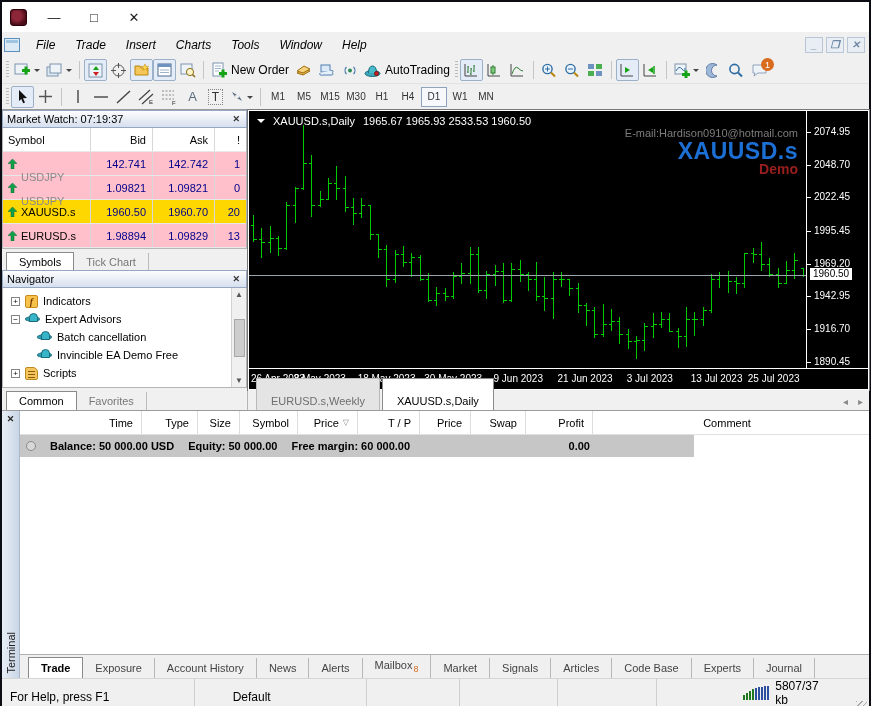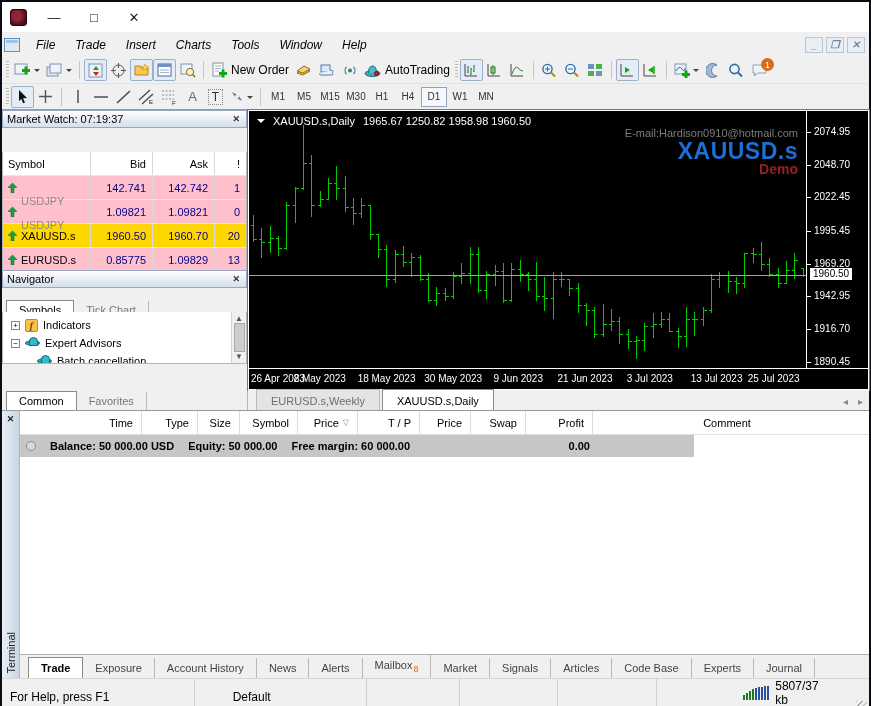--- a/index.html
+++ b/index.html
@@ -44,21 +44,21 @@
   .tf-btn { height:20px; min-width:26px; display:flex; align-items:center; justify-content:center;
     font-size:10px; color:#333; border:1px solid transparent; }
   .tf-btn.active { background:#f6f8fb; border-color:#8fa3bd; }
   svg.ic { display:block; }
   .badge { position:absolute; top:-2px; right:-4px; background:#d96b1f; color:#fff; border-radius:50%;
     width:13px; height:13px; font-size:9px; display:flex; align-items:center; justify-content:center; }
 
   
   .main { height:300px; display:flex; flex:0 0 auto; }
   .leftcol { width:246px; flex:0 0 auto; display:flex; flex-direction:column; border-right:1px solid #b5b5b5; background:#f0f0f0; }
-  .panel { display:flex; flex-direction:column;gap:24px; }
+  .panel { display:flex; flex-direction:column; }
   .panel-header { height:18px; background:linear-gradient(#fdfdfe,#d5dfee); border:1px solid #96a7c2;
     display:flex; align-items:center; font-size:11px; padding:0 4px; color:#000; flex:0 0 auto; }
   .panel-close { margin-left:auto; font-size:9px; font-weight:bold; color:#333; padding:0 2px; }
 
   
   .mw-table { background:#fff; border:1px solid #b5b5b5; border-top:none; font-size:11px; flex:0 0 auto; }
   .mw-row { display:flex; height:24px; align-items:center; border-bottom:1px solid #e8e8e8; }
   .mw-head { color:#000; background:#fff; }
   .mw-c1 { width:88px; padding-left:5px; display:flex; align-items:center; gap:4px; border-right:1px solid #d8d8d8; height:100%; }
   .mw-c2, .mw-c3 { width:62px; text-align:right; padding-right:6px; border-right:1px solid #d8d8d8; height:100%; display:flex; align-items:center; justify-content:flex-end; }
@@ -107,21 +107,21 @@
   .plot { position:absolute; left:0; top:0; width:558px; height:257px; }
   .price-line { position:absolute; left:0; width:558px; height:1px; background:#9aa4ad; }
   .y-axis { position:absolute; right:0; top:0; width:62px; height:257px; border-left:1px solid #fff; }
   .y-tick { position:absolute; left:0; color:#fff; font-size:10px; padding-left:7px; }
   .y-tick:before { content:""; position:absolute; left:0; top:6px; width:4px; height:1px; background:#fff; }
   .price-tag { position:absolute; left:3px; background:#fff; color:#000; font-size:10px; padding:0 3px 1px 3px; }
   .x-axis { position:absolute; left:0; right:0; bottom:0; height:21px; border-top:1px solid #fff; color:#fff; font-size:10px; }
   .x-lab { position:absolute; top:4px; white-space:nowrap; }
 
   .chart-tabs { height:20px; display:flex; align-items:flex-end; padding-left:8px; font-size:11px; background:#f0f0f0; position:relative; }
-  .ctab { padding:5px 14px 3px; color:#6e6e6e; border:1px solid #b9b9b9; border-bottom:none; background:#e4e4e4; margin-right:2px; }
+  .ctab { padding:16px 14px 3px; color:#6e6e6e; border:1px solid #b9b9b9; border-bottom:none; background:#e4e4e4; margin-right:2px; }
   .ctab.active { background:#fff; color:#000; border-color:#8a8a8a; }
   .ctab-arrows { position:absolute; right:6px; bottom:3px; color:#8a8a8a; font-size:10px; display:flex; gap:10px; }
 
   
   .terminal { height:268px; display:flex; flex:0 0 auto; border-top:1px solid #9a9a9a; background:#fff; }
   .term-strip { width:18px; background:linear-gradient(90deg,#e8eef6,#c9d6e6); border-right:1px solid #aab8c8;
     display:flex; flex-direction:column; align-items:center; flex:0 0 auto; }
   .term-close { font-size:9px; font-weight:bold; color:#222; padding:3px 0; }
   .term-vlabel { margin-top:auto; margin-bottom:4px; writing-mode:vertical-rl; transform:rotate(180deg);
     font-size:11px; color:#222; }
@@ -472,21 +472,21 @@
             <div class="mw-c3 num">1960.70</div>
             <div class="mw-c4 num">20</div>
           </div>
           <div class="mw-row row-pink">
             <div class="mw-c1">
                 <svg class="up-arrow" viewBox="0 0 9 10">
                   <path d="M4.5 0 L9 4.5 H6 V10 H3 V4.5 H0 Z" fill="#12a04a" stroke="#0a6e31" stroke-width="0.5"></path>
                 </svg>
                 <span class="sym">EURUSD.s</span>
               </div>
-            <div class="mw-c2 num">0.85775</div>
+            <div class="mw-c2 num">1.98894</div>
             <div class="mw-c3 num">1.09829</div>
             <div class="mw-c4 num">13</div>
           </div>
         </div>
         <div class="panel-tabs">
           <div class="ptab active">Symbols</div>
           <div class="ptab">Tick Chart</div>
         </div>
       </div>
 
@@ -532,21 +532,21 @@
           <div class="ptab">Favorites</div>
         </div>
       </div>
     </div>
 
     <div class="chartcol">
       <div class="chart-window">
         <div class="chart-header">
           <span class="chart-dd"></span>
           <span>XAUUSD.s,Daily</span>
-          <span>1965.67 1250.82 1958.98 1960.50</span>
+          <span>1965.67 1965.93 2533.53 1960.50</span>
         </div>
         <div class="wm">
           <div class="wm-email">E-mail:Hardison0910@hotmail.com</div>
           <div class="wm-symbol">XAUUSD.s</div>
           <div class="wm-demo">Demo</div>
         </div>
         <div class="plot" id="plot">
           <svg id="plot-svg" width="558" height="257">
               <path d="M4.5 103.5 L4.5 131.0 M1.5 114.8 L4.5 114.8 M4.5 128.5 L7.5 128.5 M12.5 117.3 L12.5 147.2 M9.5 128.5 L12.5 128.5 M12.5 131.0 L15.5 131.0 M21.5 114.8 L21.5 142.2 M18.5 131.0 L21.5 131.0 M21.5 127.3 L24.5 127.3 M29.5 124.8 L29.5 144.7 M26.5 127.3 L29.5 127.3 M29.5 137.2 L32.5 137.2 M37.5 91.1 L37.5 138.5 M34.5 137.2 L37.5 137.2 M37.5 94.8 L40.5 94.8 M46.5 76.1 L46.5 112.3 M43.5 94.8 L46.5 94.8 M46.5 77.3 L49.5 77.3 M54.5 13.7 L54.5 78.6 M51.5 77.3 L54.5 77.3 M54.5 52.4 L57.5 52.4 M62.5 43.7 L62.5 106.0 M59.5 52.4 L62.5 52.4 M62.5 94.8 L65.5 94.8 M71.5 79.8 L71.5 96.1 M68.5 94.8 L71.5 94.8 M71.5 88.6 L74.5 88.6 M79.5 67.4 L79.5 88.6 M76.5 88.6 L79.5 88.6 M79.5 72.4 L82.5 72.4 M87.5 54.9 L87.5 88.6 M84.5 72.4 L87.5 72.4 M87.5 77.3 L90.5 77.3 M96.5 64.9 L96.5 101.1 M93.5 77.3 L96.5 77.3 M96.5 96.1 L99.5 96.1 M104.5 87.3 L104.5 113.5 M101.5 96.1 L104.5 96.1 M104.5 102.3 L107.5 102.3 M112.5 87.3 L112.5 107.3 M109.5 102.3 L112.5 102.3 M112.5 94.8 L115.5 94.8 M121.5 93.6 L121.5 128.5 M118.5 94.8 L121.5 94.8 M121.5 123.5 L124.5 123.5 M129.5 123.5 L129.5 147.2 M126.5 123.5 L129.5 123.5 M129.5 138.5 L132.5 138.5 M137.5 133.5 L137.5 175.9 M134.5 138.5 L137.5 138.5 M137.5 168.4 L140.5 168.4 M146.5 138.5 L146.5 172.2 M143.5 168.4 L146.5 168.4 M146.5 143.5 L149.5 143.5 M154.5 134.7 L154.5 155.9 M151.5 143.5 L154.5 143.5 M154.5 151.0 L157.5 151.0 M162.5 142.2 L162.5 165.9 M159.5 151.0 L162.5 151.0 M162.5 146.0 L165.5 146.0 M171.5 143.5 L171.5 169.7 M168.5 146.0 L171.5 146.0 M171.5 168.4 L174.5 168.4 M179.5 162.2 L179.5 190.9 M176.5 168.4 L179.5 168.4 M179.5 189.6 L182.5 189.6 M187.5 175.9 L187.5 194.6 M184.5 189.6 L187.5 189.6 M187.5 182.1 L190.5 182.1 M196.5 177.2 L196.5 189.6 M193.5 182.1 L196.5 182.1 M196.5 185.9 L199.5 185.9 M204.5 160.9 L204.5 188.4 M201.5 185.9 L204.5 185.9 M204.5 165.9 L207.5 165.9 M212.5 152.2 L212.5 173.4 M209.5 165.9 L212.5 165.9 M212.5 162.2 L215.5 162.2 M221.5 136.0 L221.5 173.4 M218.5 162.2 L221.5 162.2 M221.5 143.5 L224.5 143.5 M229.5 136.0 L229.5 182.1 M226.5 143.5 L229.5 143.5 M229.5 179.7 L232.5 179.7 M237.5 159.7 L237.5 188.4 M234.5 179.7 L237.5 179.7 M237.5 163.4 L240.5 163.4 M246.5 153.5 L246.5 174.7 M243.5 163.4 L246.5 163.4 M246.5 160.9 L249.5 160.9 M254.5 152.2 L254.5 192.1 M251.5 160.9 L254.5 160.9 M254.5 189.6 L257.5 189.6 M262.5 152.2 L262.5 190.9 M259.5 189.6 L262.5 189.6 M262.5 158.4 L265.5 158.4 M271.5 148.5 L271.5 170.9 M268.5 158.4 L271.5 158.4 M271.5 163.4 L274.5 163.4 M279.5 160.9 L279.5 179.7 M276.5 163.4 L279.5 163.4 M279.5 168.4 L282.5 168.4 M287.5 151.0 L287.5 189.6 M284.5 168.4 L287.5 168.4 M287.5 185.9 L290.5 185.9 M295.5 165.9 L295.5 199.6 M292.5 185.9 L295.5 185.9 M295.5 187.1 L298.5 187.1 M304.5 160.9 L304.5 208.3 M301.5 187.1 L304.5 187.1 M304.5 168.4 L307.5 168.4 M312.5 160.9 L312.5 175.9 M309.5 168.4 L312.5 168.4 M312.5 168.4 L315.5 168.4 M320.5 168.4 L320.5 184.6 M317.5 168.4 L320.5 168.4 M320.5 177.2 L323.5 177.2 M329.5 172.2 L329.5 202.1 M326.5 177.2 L329.5 177.2 M329.5 194.6 L332.5 194.6 M337.5 192.1 L337.5 214.6 M334.5 194.6 L337.5 194.6 M337.5 199.6 L340.5 199.6 M345.5 195.9 L345.5 227.1 M342.5 199.6 L345.5 199.6 M345.5 223.3 L348.5 223.3 M354.5 193.4 L354.5 225.8 M351.5 223.3 L354.5 223.3 M354.5 213.3 L357.5 213.3 M362.5 198.4 L362.5 219.6 M359.5 213.3 L362.5 213.3 M362.5 210.8 L365.5 210.8 M370.5 205.8 L370.5 233.3 M367.5 210.8 L370.5 210.8 M370.5 223.3 L373.5 223.3 M379.5 218.3 L379.5 238.3 M376.5 223.3 L379.5 223.3 M379.5 230.8 L382.5 230.8 M387.5 224.6 L387.5 248.3 M384.5 230.8 L387.5 230.8 M387.5 229.6 L390.5 229.6 M395.5 212.1 L395.5 239.5 M392.5 229.6 L395.5 229.6 M395.5 215.8 L398.5 215.8 M404.5 202.1 L404.5 227.1 M401.5 215.8 L404.5 215.8 M404.5 213.3 L407.5 213.3 M412.5 200.9 L412.5 217.1 M409.5 213.3 L412.5 213.3 M412.5 208.3 L415.5 208.3 M420.5 202.1 L420.5 220.8 M417.5 208.3 L420.5 208.3 M420.5 220.8 L423.5 220.8 M429.5 217.1 L429.5 237.0 M426.5 220.8 L429.5 220.8 M429.5 225.8 L432.5 225.8 M437.5 195.9 L437.5 235.8 M434.5 225.8 L437.5 225.8 M437.5 208.3 L440.5 208.3 M445.5 200.9 L445.5 224.6 M442.5 208.3 L445.5 208.3 M445.5 208.3 L448.5 208.3 M454.5 195.9 L454.5 214.6 M451.5 208.3 L454.5 208.3 M454.5 199.6 L457.5 199.6 M462.5 163.4 L462.5 202.1 M459.5 199.6 L462.5 199.6 M462.5 168.4 L465.5 168.4 M470.5 160.9 L470.5 177.2 M467.5 168.4 L470.5 168.4 M470.5 164.7 L473.5 164.7 M479.5 159.7 L479.5 182.1 M476.5 164.7 L479.5 164.7 M479.5 170.9 L482.5 170.9 M487.5 165.9 L487.5 183.4 M484.5 170.9 L487.5 170.9 M487.5 172.2 L490.5 172.2 M495.5 142.2 L495.5 177.2 M492.5 172.2 L495.5 172.2 M495.5 142.2 L498.5 142.2 M504.5 137.2 L504.5 152.2 M501.5 142.2 L504.5 142.2 M504.5 143.5 L507.5 143.5 M512.5 131.0 L512.5 159.7 M509.5 143.5 L512.5 143.5 M512.5 153.5 L515.5 153.5 M520.5 147.2 L520.5 165.9 M517.5 153.5 L520.5 153.5 M520.5 163.4 L523.5 163.4 M529.5 157.2 L529.5 177.2 M526.5 163.4 L529.5 163.4 M529.5 172.2 L532.5 172.2 M537.5 149.7 L537.5 173.4 M534.5 172.2 L537.5 172.2 M537.5 159.7 L540.5 159.7 M545.5 142.2 L545.5 168.4 M542.5 159.7 L545.5 159.7 M545.5 149.7 L548.5 149.7 M554.5 157.3 L554.5 166.0 M551.5 157.6 L554.5 157.6 M554.5 164.1 L557.5 164.1 " stroke="#00CC00" fill="none" shape-rendering="crispEdges"></path>
             </svg>

